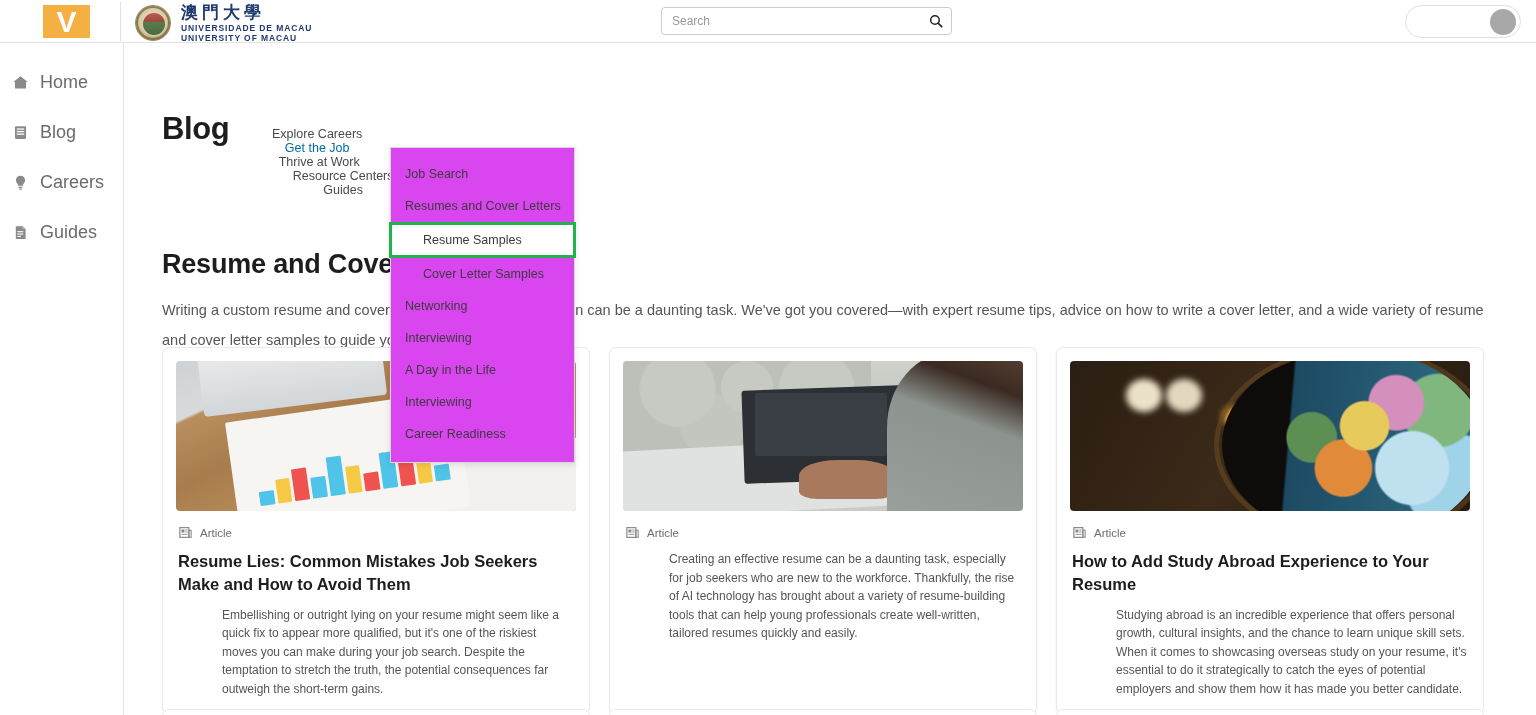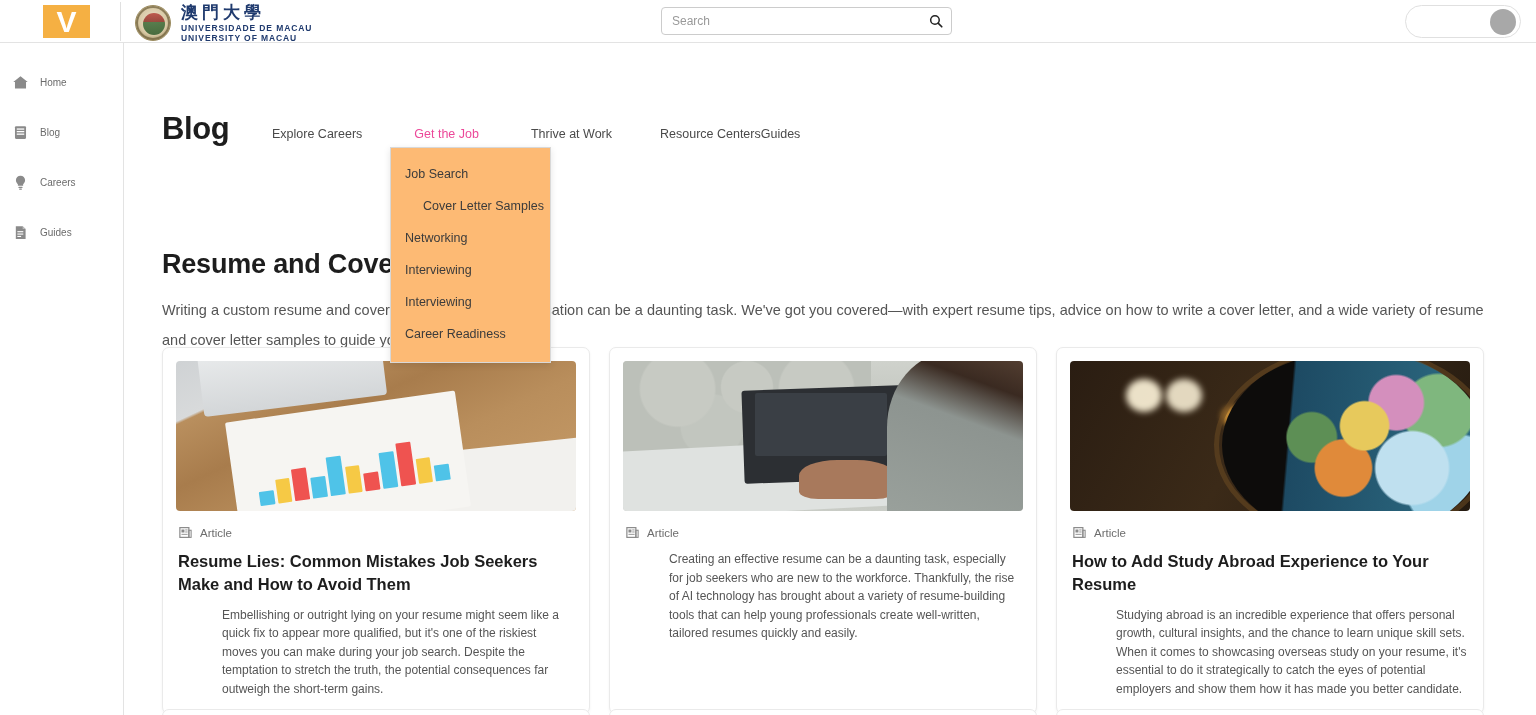--- a/index.html
+++ b/index.html
@@ -104,54 +104,54 @@
     width: 124px; height: 672px;
     background: #ffffff;
     border-right: 1px solid #e3e3e3;
     padding-top: 26px;
   }
   .side-item {
     display: flex; align-items: center; gap: 11px;
     height: 26px; padding-left: 12px; margin-bottom: 24px;
     cursor: pointer;
   }
-  .side-label { font-size: 10px; color: #6b6b6b; }
+  .side-label { font-size: 18px; color: #6b6b6b; }
   .side-icon { width: 17px; height: 17px; display: block; flex: none; }
 
   
   .main {
     position: absolute; left: 124px; top: 43px;
     width: 1412px; height: 672px;
     background: #ffffff;
     overflow: hidden;
   }
 
   .blog-head {
     position: absolute; left: 38px; top: 68px;
     display: flex; align-items: baseline;
   }
   .blog-title {
     font-size: 31px; font-weight: 700; color: #1d1d1d;
     letter-spacing: -.4px;
   }
   .blog-nav {
     position: absolute; left: 148px; top: 84px;
-    display: flex; align-items: center;
+    display: flex; align-items: center; flex-direction: column;
   }
   .nav-tab {
     font-size: 12.5px; color: #4a4a4a; cursor: pointer;
     white-space: nowrap;
   }
-  .nav-tab.active { color: #ec4899; }
+  .nav-tab.active { color: #0369a1; }
 
   
   .dropdown {
     position: absolute; left: 266px; top: 104px;
-    width: 161px;
-    background: #fdba74;
+    width: 185px;
+    background: #d946ef;
     border: 1px solid #d8d8d8;
     box-shadow: 0 2px 7px rgba(0,0,0,.10);
     padding: 10px 0 12px 0;
     z-index: 40;
   }
   .dd-item {
     font-size: 12.5px; color: #3b3b3b;
     padding: 9px 0 9px 14px; cursor: pointer; white-space: nowrap;
   }
   .dd-item.sub { padding-left: 32px; }
@@ -485,20 +485,23 @@
   </div>
 
   <div class="row2">
     <div class="card-stub"></div>
     <div class="card-stub"></div>
     <div class="card-stub"></div>
   </div>
 
   <div class="dropdown">
     <div class="dd-item">Job Search</div>
+    <div class="dd-item">Resumes and Cover Letters</div>
+    <div class="dd-item sub highlight">Resume Samples</div>
     <div class="dd-item sub">Cover Letter Samples</div>
     <div class="dd-item">Networking</div>
     <div class="dd-item">Interviewing</div>
+    <div class="dd-item">A Day in the Life</div>
     <div class="dd-item">Interviewing</div>
     <div class="dd-item">Career Readiness</div>
   </div>
 
 </div>
 
 </body></html>

